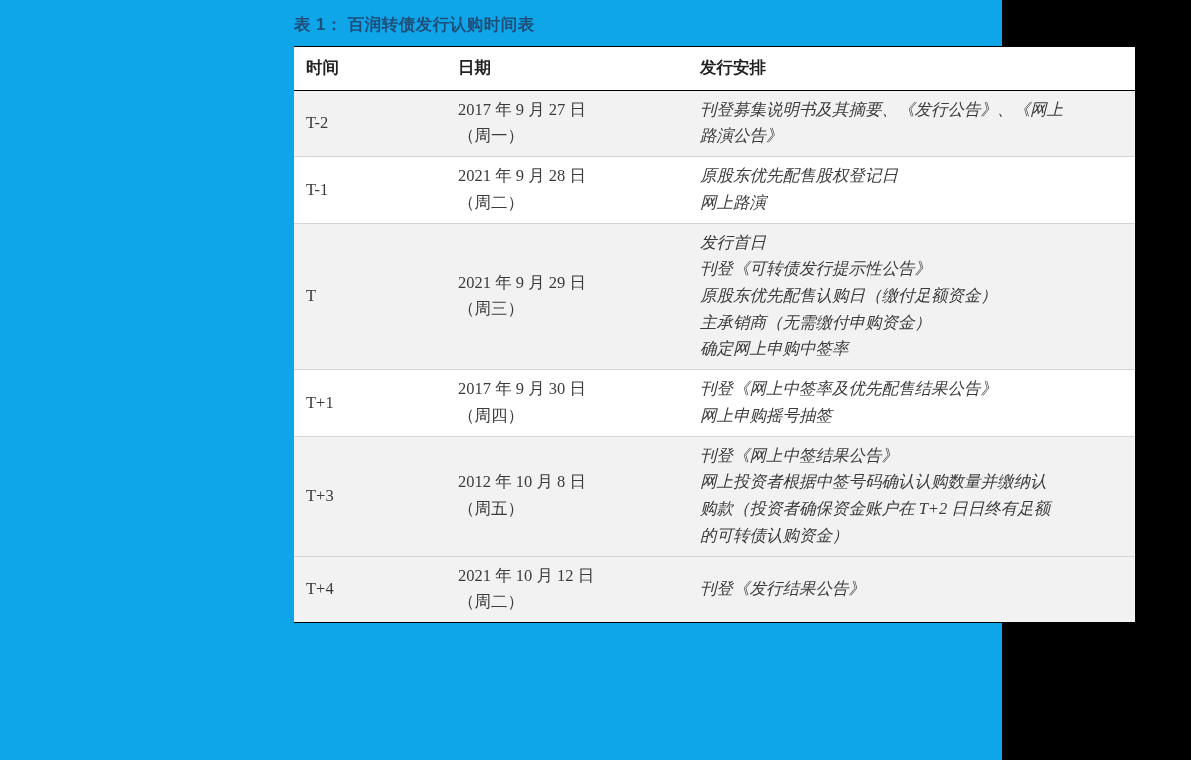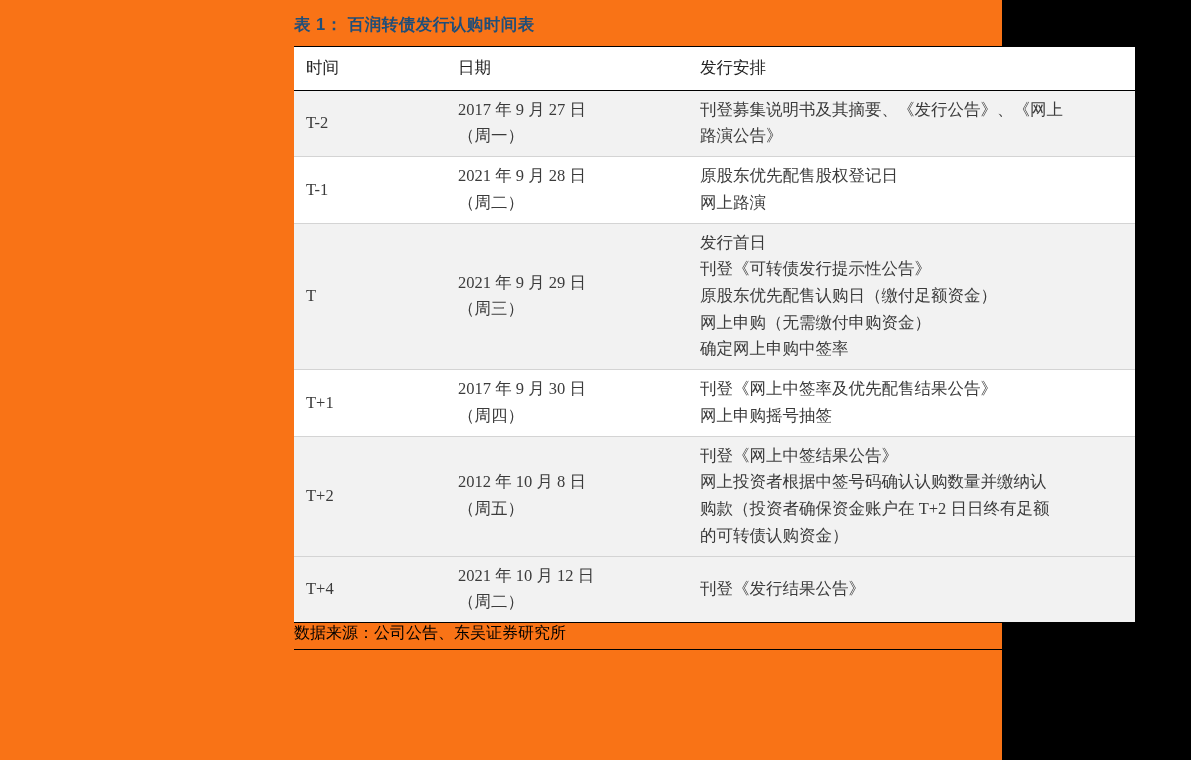--- a/index.html
+++ b/index.html
@@ -10,21 +10,21 @@
   body {
     width: 1191px;
     height: 760px;
     font-family: "Liberation Serif", serif;
     overflow: hidden;
   }
   .page {
     position: relative;
     width: 1002px;
     height: 760px;
-    background: #f97316;
+    background: #0ea5e9;
   }
   .table-title {
     position: absolute;
     left: 294px;
     top: 14px;
     font-family: "Liberation Sans", sans-serif;
     font-weight: bold;
     font-size: 16.5px;
     color: #1f4e79;
     letter-spacing: 0.5px;
@@ -42,21 +42,21 @@
     table-layout: fixed;
   }
   table.sched th, table.sched td {
     font-size: 16.5px;
     color: #3b3b3b;
     vertical-align: middle;
     padding: 6px 10px 6px 12px;
     line-height: 1.62;
   }
   table.sched thead th {
-    font-weight: normal;
+    font-weight: bold;
     color: #222222;
     border-top: 1.6px solid #000000;
     border-bottom: 1.1px solid #000000;
     text-align: left;
     padding-top: 8px;
     padding-bottom: 8px;
     background: #ffffff;
     margin-top: 46px;
   }
   col.c-time { width: 152px; }
@@ -68,21 +68,21 @@
   tbody td {
     border-bottom: 0.9px solid #d4d4d4;
   }
   tbody tr:last-child td {
     border-bottom: 1.1px solid #000000;
   }
   td.cell-time { color: #3b3b3b; margin-top: 16px; }
   td.cell-date { color: #3b3b3b; }
   td.cell-arr  { color: #3b3b3b; }
   .line { display: block; white-space: nowrap; }
-  .arr-line { display: block; }
+  .arr-line { display: block; font-style: italic; }
   .source-row {
     border-bottom: 1.6px solid #000000;
     padding-bottom: 5px;
   }
 </style>
 </head>
 <body>
 
 <div class="page">
 
@@ -131,39 +131,39 @@
         <tr class="shade">
           <td class="cell-time">T</td>
           <td class="cell-date">
             <span class="line">2021 年 9 月 29 日</span>
             <span class="line">（周三）</span>
           </td>
           <td class="cell-arr">
             <span class="arr-line">发行首日</span>
             <span class="arr-line">刊登《可转债发行提示性公告》</span>
             <span class="arr-line">原股东优先配售认购日（缴付足额资金）</span>
-            <span class="arr-line">网上申购（无需缴付申购资金）</span>
+            <span class="arr-line">主承销商（无需缴付申购资金）</span>
             <span class="arr-line">确定网上申购中签率</span>
           </td>
         </tr>
 
         <tr class="plain">
           <td class="cell-time">T+1</td>
           <td class="cell-date">
             <span class="line">2017 年 9 月 30 日</span>
             <span class="line">（周四）</span>
           </td>
           <td class="cell-arr">
             <span class="arr-line">刊登《网上中签率及优先配售结果公告》</span>
             <span class="arr-line">网上申购摇号抽签</span>
           </td>
         </tr>
 
         <tr class="shade">
-          <td class="cell-time">T+2</td>
+          <td class="cell-time">T+3</td>
           <td class="cell-date">
             <span class="line">2012 年 10 月 8 日</span>
             <span class="line">（周五）</span>
           </td>
           <td class="cell-arr">
             <span class="arr-line">刊登《网上中签结果公告》</span>
             <span class="arr-line">网上投资者根据中签号码确认认购数量并缴纳认</span>
             <span class="arr-line">购款（投资者确保资金账户在 T+2 日日终有足额</span>
             <span class="arr-line">的可转债认购资金）</span>
           </td>
@@ -177,18 +177,15 @@
             <span class="line">（周二）</span>
           </td>
           <td class="cell-arr">
             <span class="arr-line">刊登《发行结果公告》</span>
           </td>
         </tr>
 
       </tbody>
     </table>
 
-    <div class="source-row">
-      <span>数据来源：公司公告、东吴证券研究所</span>
-    </div>
   </div>
 
 </div>
 
 </body></html>

